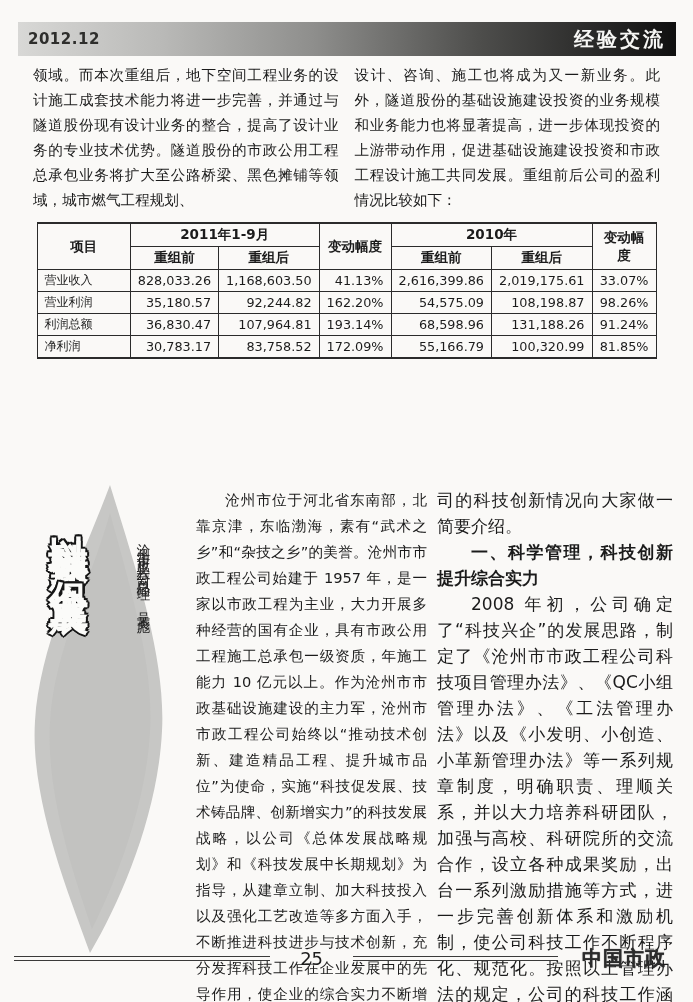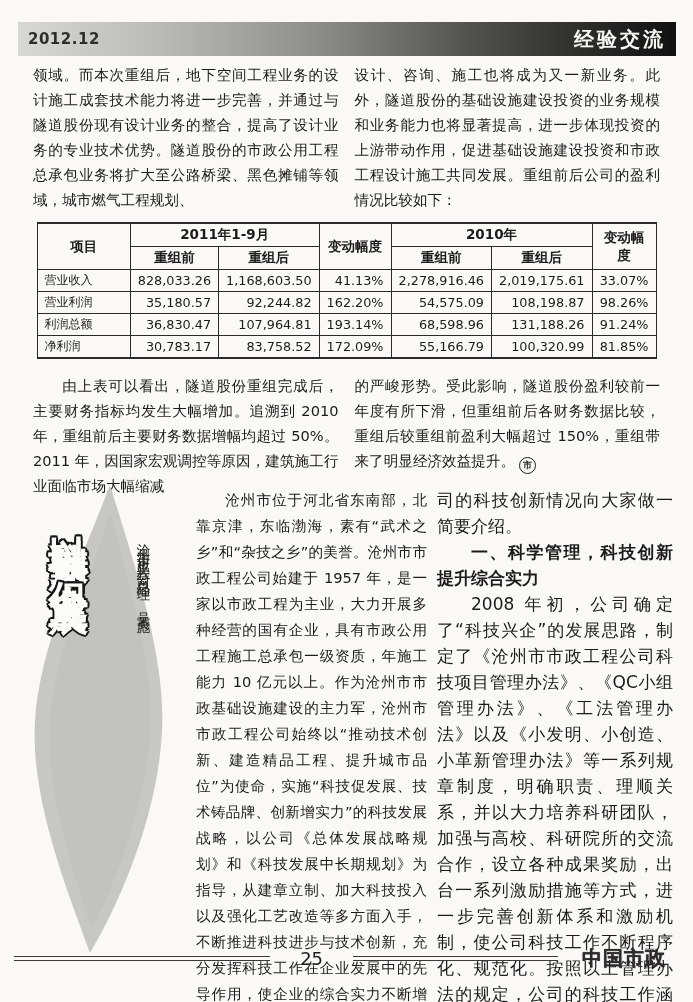--- a/index.html
+++ b/index.html
@@ -141,21 +141,21 @@
         <th class="c-b2">重组前</th>
         <th class="c-a2">重组后</th>
       </tr>
     </thead>
     <tbody>
       <tr>
         <td class="item">营业收入</td>
         <td>828,033.26</td>
         <td>1,168,603.50</td>
         <td>41.13%</td>
-        <td>2,278,916.46</td>
+        <td>2,616,399.86</td>
         <td>2,019,175.61</td>
         <td>33.07%</td>
       </tr>
       <tr>
         <td class="item">营业利润</td>
         <td>35,180.57</td>
         <td>92,244.82</td>
         <td>162.20%</td>
         <td>54,575.09</td>
         <td>108,198.87</td>
@@ -175,24 +175,20 @@
         <td>30,783.17</td>
         <td>83,758.52</td>
         <td>172.09%</td>
         <td>55,166.79</td>
         <td>100,320.99</td>
         <td>81.85%</td>
       </tr>
     </tbody>
   </table>
 
-  <div class="two-col">
-    <p class="indent">由上表可以看出，隧道股份重组完成后，主要财务指标均发生大幅增加。追溯到 2010 年，重组前后主要财务数据增幅均超过 50%。2011 年，因国家宏观调控等原因，建筑施工行业面临市场大幅缩减</p>
-    <p><span>的严峻形势。受此影响，隧道股份盈利较前一年度有所下滑，但重组前后各财务数据比较，重组后较重组前盈利大幅超过 150%，重组带来了明显经济效益提升。</span><span class="endmark">市</span></p>
-  </div>
 
   <div class="article2">
 
     <div class="deco">
       <svg class="leaf" width="172" height="472" viewBox="0 0 172 472">
         <path d="M96 2 C 122 86, 152 176, 148 248 C 144 330, 108 416, 76 470 C 56 414, 16 318, 21 238 C 26 158, 70 72, 96 2 Z" fill="#c7c7c5"></path>
         <path d="M96 30 C 116 104, 140 182, 136 248 C 132 322, 102 398, 78 446 C 62 398, 32 314, 36 240 C 40 166, 78 96, 96 30 Z" fill="#bdbdbb" opacity="0.55"></path>
       </svg>
       <div class="big-title">
         <span>以科技创新</span><span class="t2">促企业发展</span>

